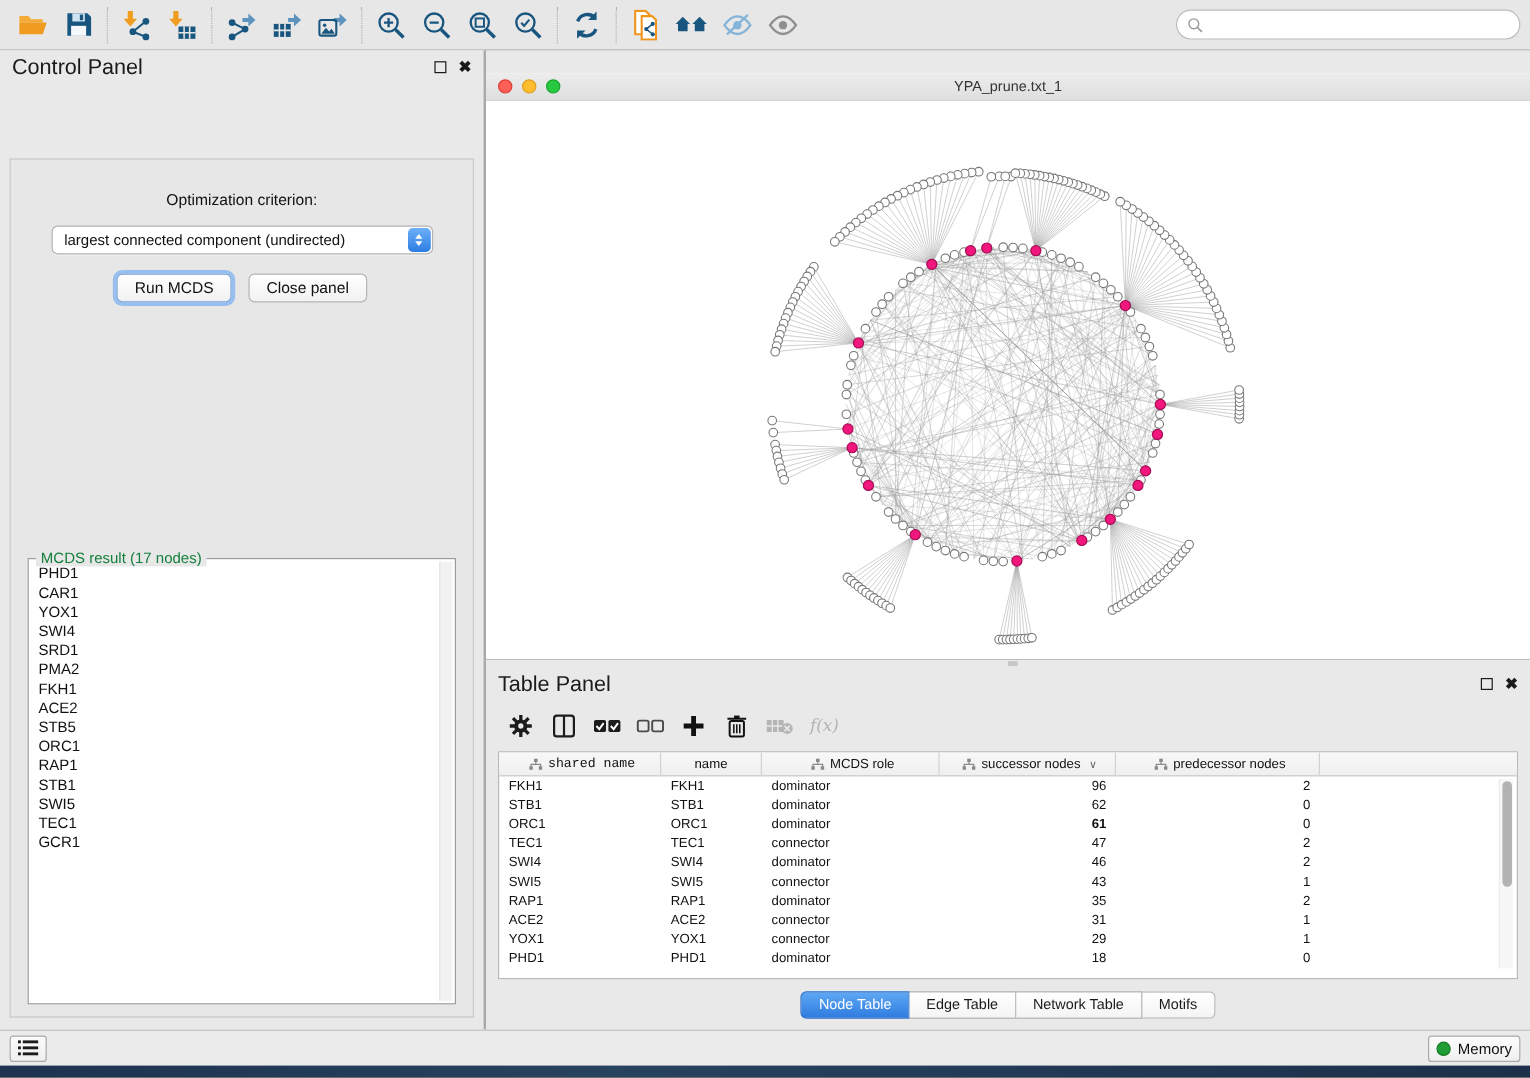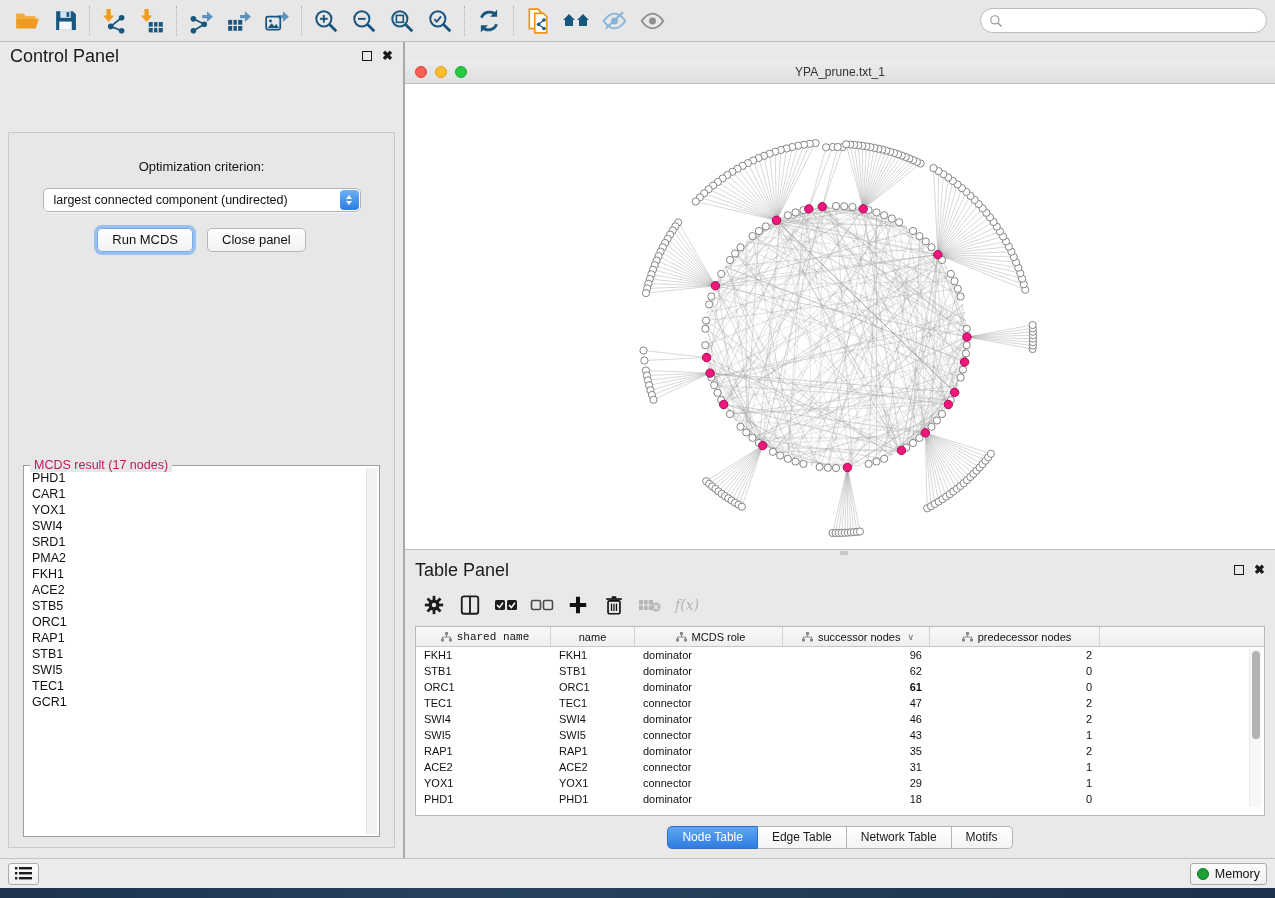--- a/index.html
+++ b/index.html
@@ -47,21 +47,21 @@
                     align-items:center; justify-content:center; gap:2px; }
   .tri-up { width:0; height:0; border-left:3.5px solid transparent; border-right:3.5px solid transparent; border-bottom:4px solid #fff; }
   .tri-dn { width:0; height:0; border-left:3.5px solid transparent; border-right:3.5px solid transparent; border-top:4px solid #fff; }
   .btn-row { margin-top:16px; display:flex; gap:14px; }
   .mac-btn { font-size:13px; color:#111; background:linear-gradient(#ffffff,#f1f1f1); border:1px solid #b6b6b6;
              border-radius:5px; padding:3px 14px 4px; cursor:default; }
   .mac-btn.focus { box-shadow:0 0 0 3px rgba(100,165,245,.6); border-color:#7aa8e0; }
 
   .result-fieldset { position:absolute; left:14px; right:14px; bottom:10px; height:372px; background:#fff;
                      border:1px solid #9d9d9d; }
-  .result-legend { position:absolute; top:-8px; left:6px; background:#e7e7e7; padding:0 4px; font-size:12.5px; color:#be185d; }
+  .result-legend { position:absolute; top:-8px; left:6px; background:#e7e7e7; padding:0 4px; font-size:12.5px; color:#15803d; }
   .result-list { position:absolute; top:4px; left:0; right:14px; bottom:2px; overflow:hidden; padding-left:8px; }
   .result-item { font-size:12.5px; color:#111; line-height:16px; }
   .result-scroll { position:absolute; top:2px; right:2px; bottom:2px; width:11px; background:#f2f2f2; border-left:1px solid #e4e4e4; }
 
   
   .rightcol { flex:1; display:flex; flex-direction:column; position:relative; }
 
   .net-window { height:516px; background:#fff; border-bottom:1px solid #bdbdbd; position:relative;margin-top:19px; }
   .net-titlebar { height:23px; background:linear-gradient(#ececec,#dfdfdf); border-bottom:1px solid #c2c2c2;
                   display:flex; align-items:center; position:relative; }

